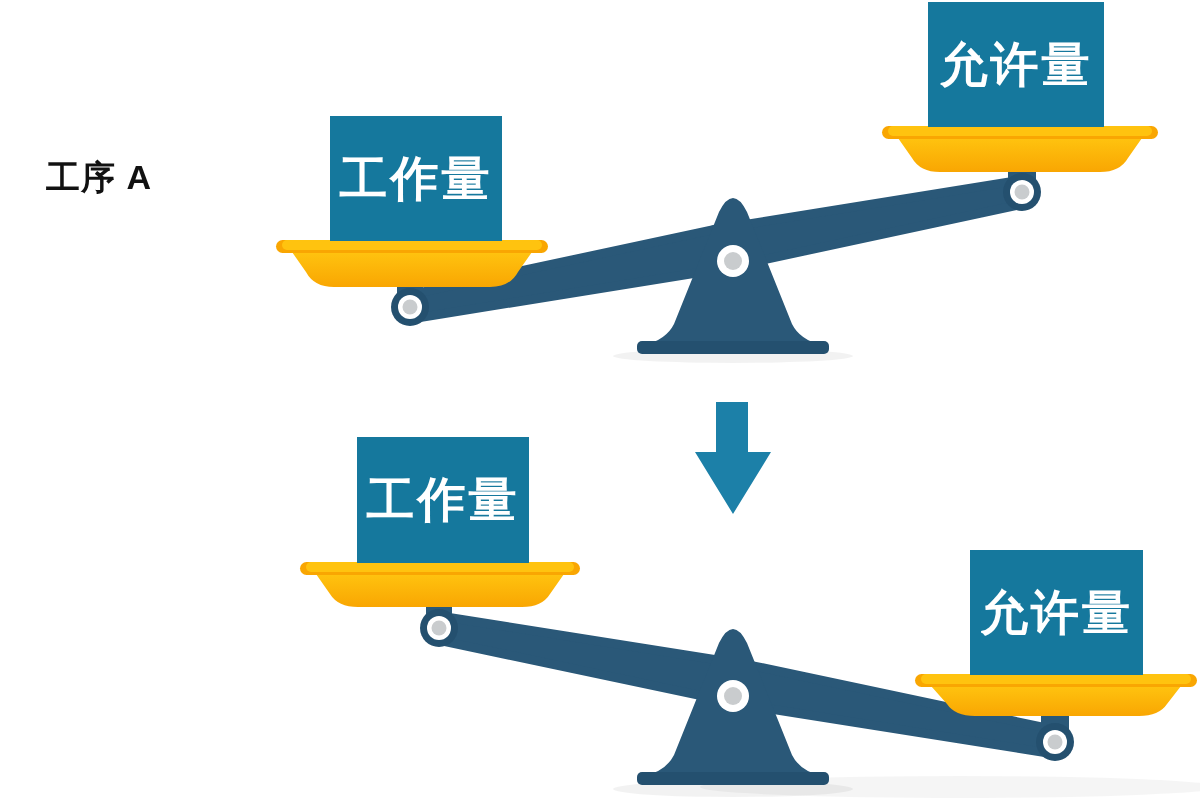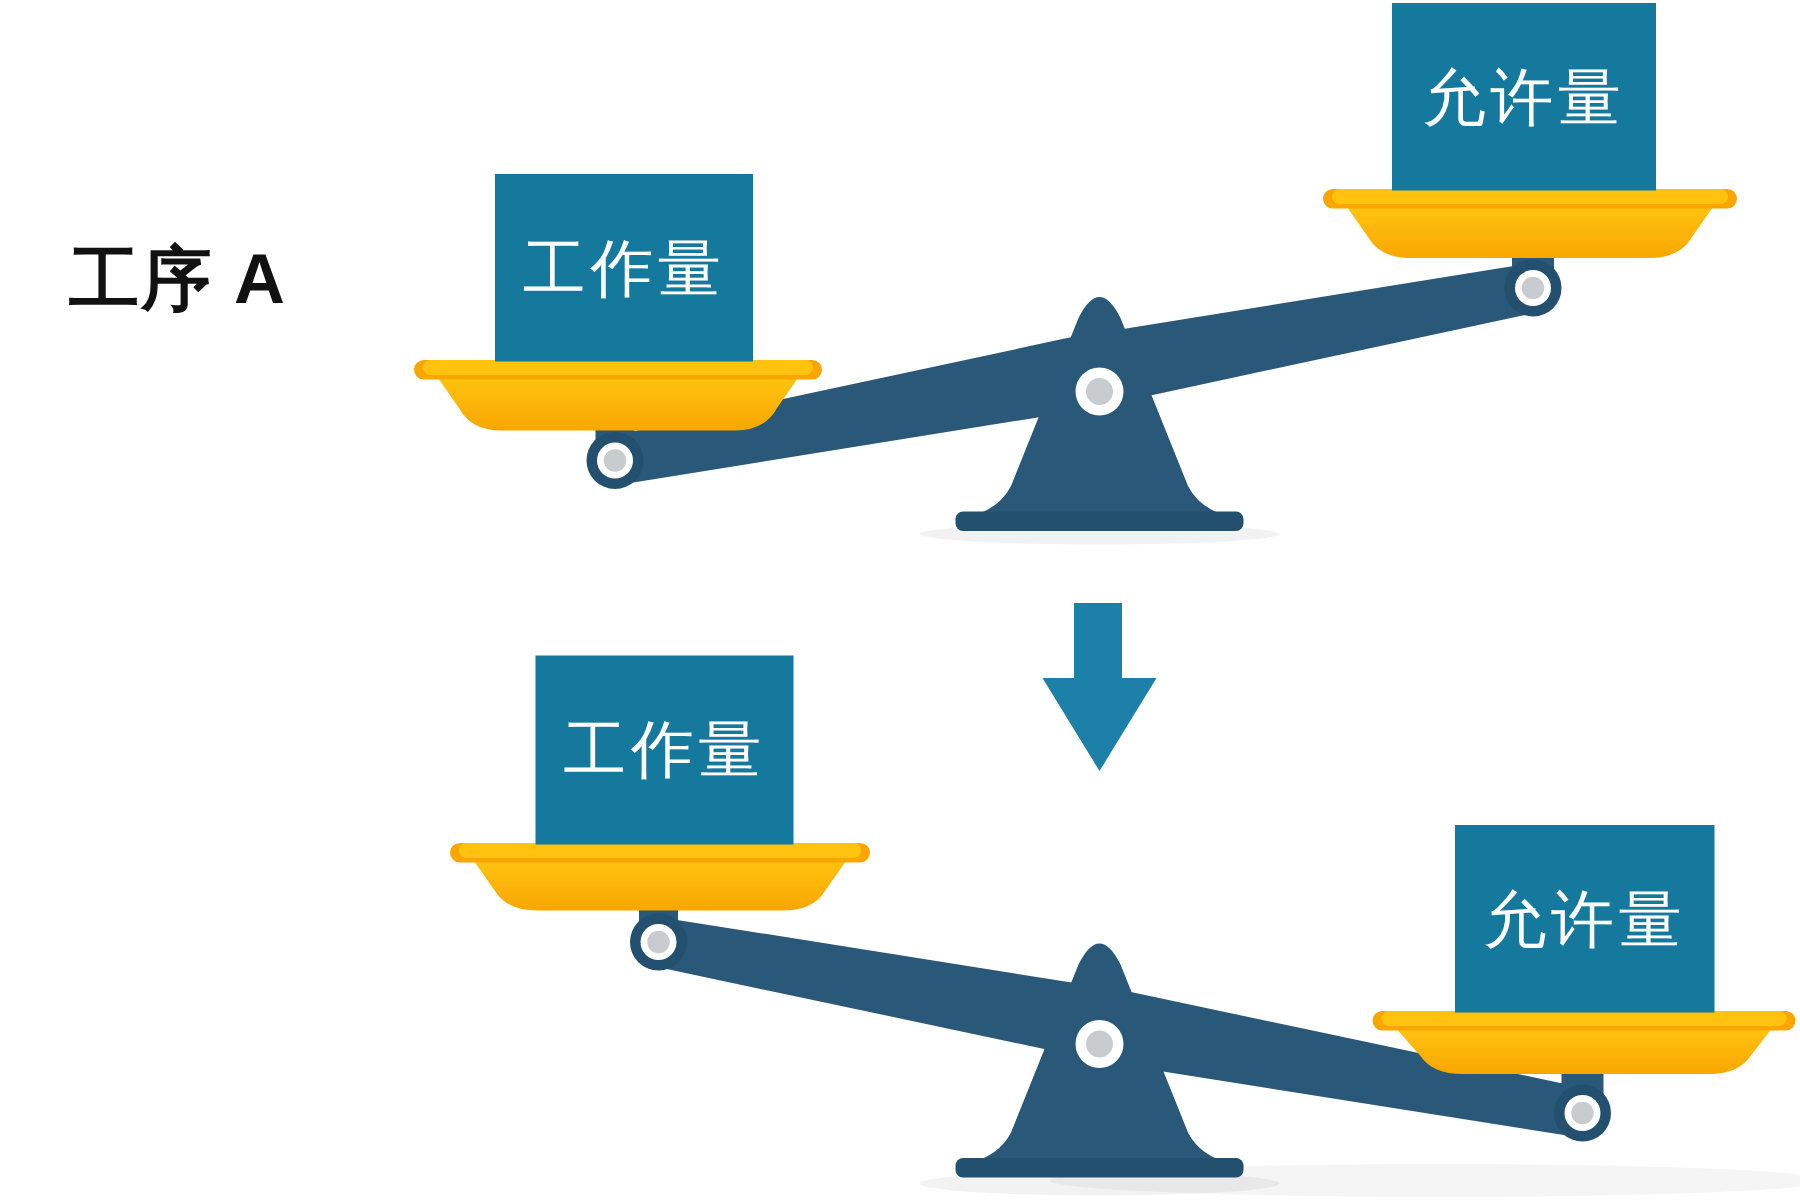--- a/index.html
+++ b/index.html
@@ -6,35 +6,35 @@
   .scene{
     position:relative;
     width:1200px;height:800px;
     background:#ffffff;
     overflow:hidden;
     font-family:"Liberation Sans","DejaVu Sans",sans-serif;
   }
   .scene svg{position:absolute;left:0;top:0;}
   .proc-label{
     position:absolute;
-    font-size:47px;
+    font-size:34px;
     font-weight:700;
     color:#111111;
     letter-spacing:1px;
     white-space:nowrap;
   }
   .proc-label.a{left:46px;top:155px;}
   .proc-label.b{left:46px;top:596px;}
   .weight-box{
     position:absolute;
     background:#15789D;
     display:flex;align-items:center;justify-content:center;
     color:#ffffff;
-    font-size:42px;
-    font-weight:400;
+    font-size:48px;
+    font-weight:700;
     letter-spacing:3px;
     white-space:nowrap;
   }
   .wb-a-left {left:330px;top:116px;width:172px;height:125px;}
   .wb-a-right{left:928px;top:2px;  width:176px;height:125px;}
   .wb-b-left {left:357px;top:437px;width:172px;height:126px;}
   .wb-b-right{left:970px;top:550px;width:173px;height:125px;}
 </style>
 </head>
 <body>

